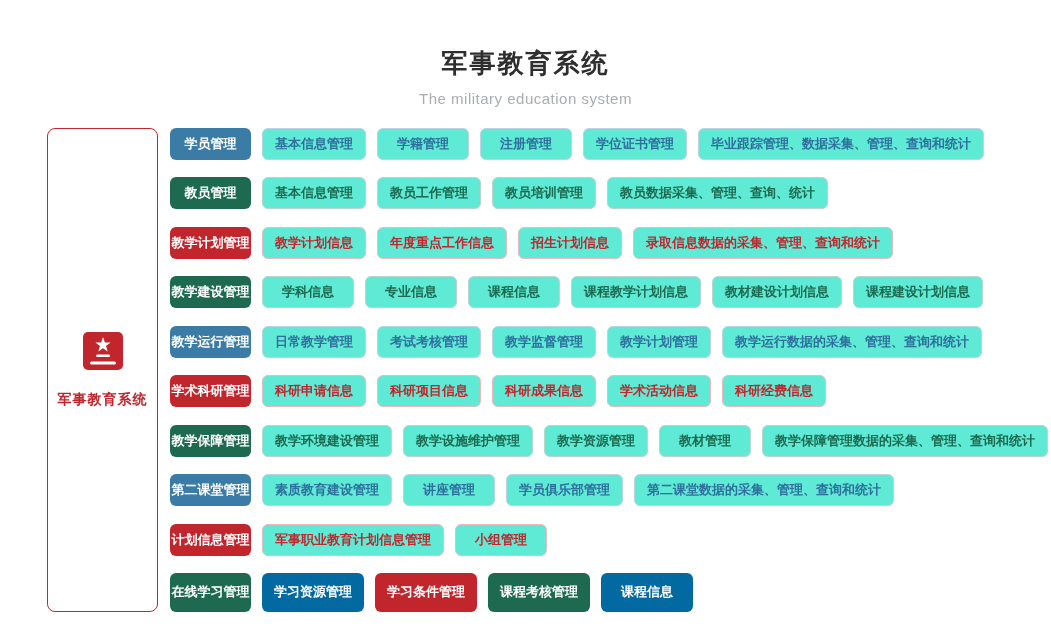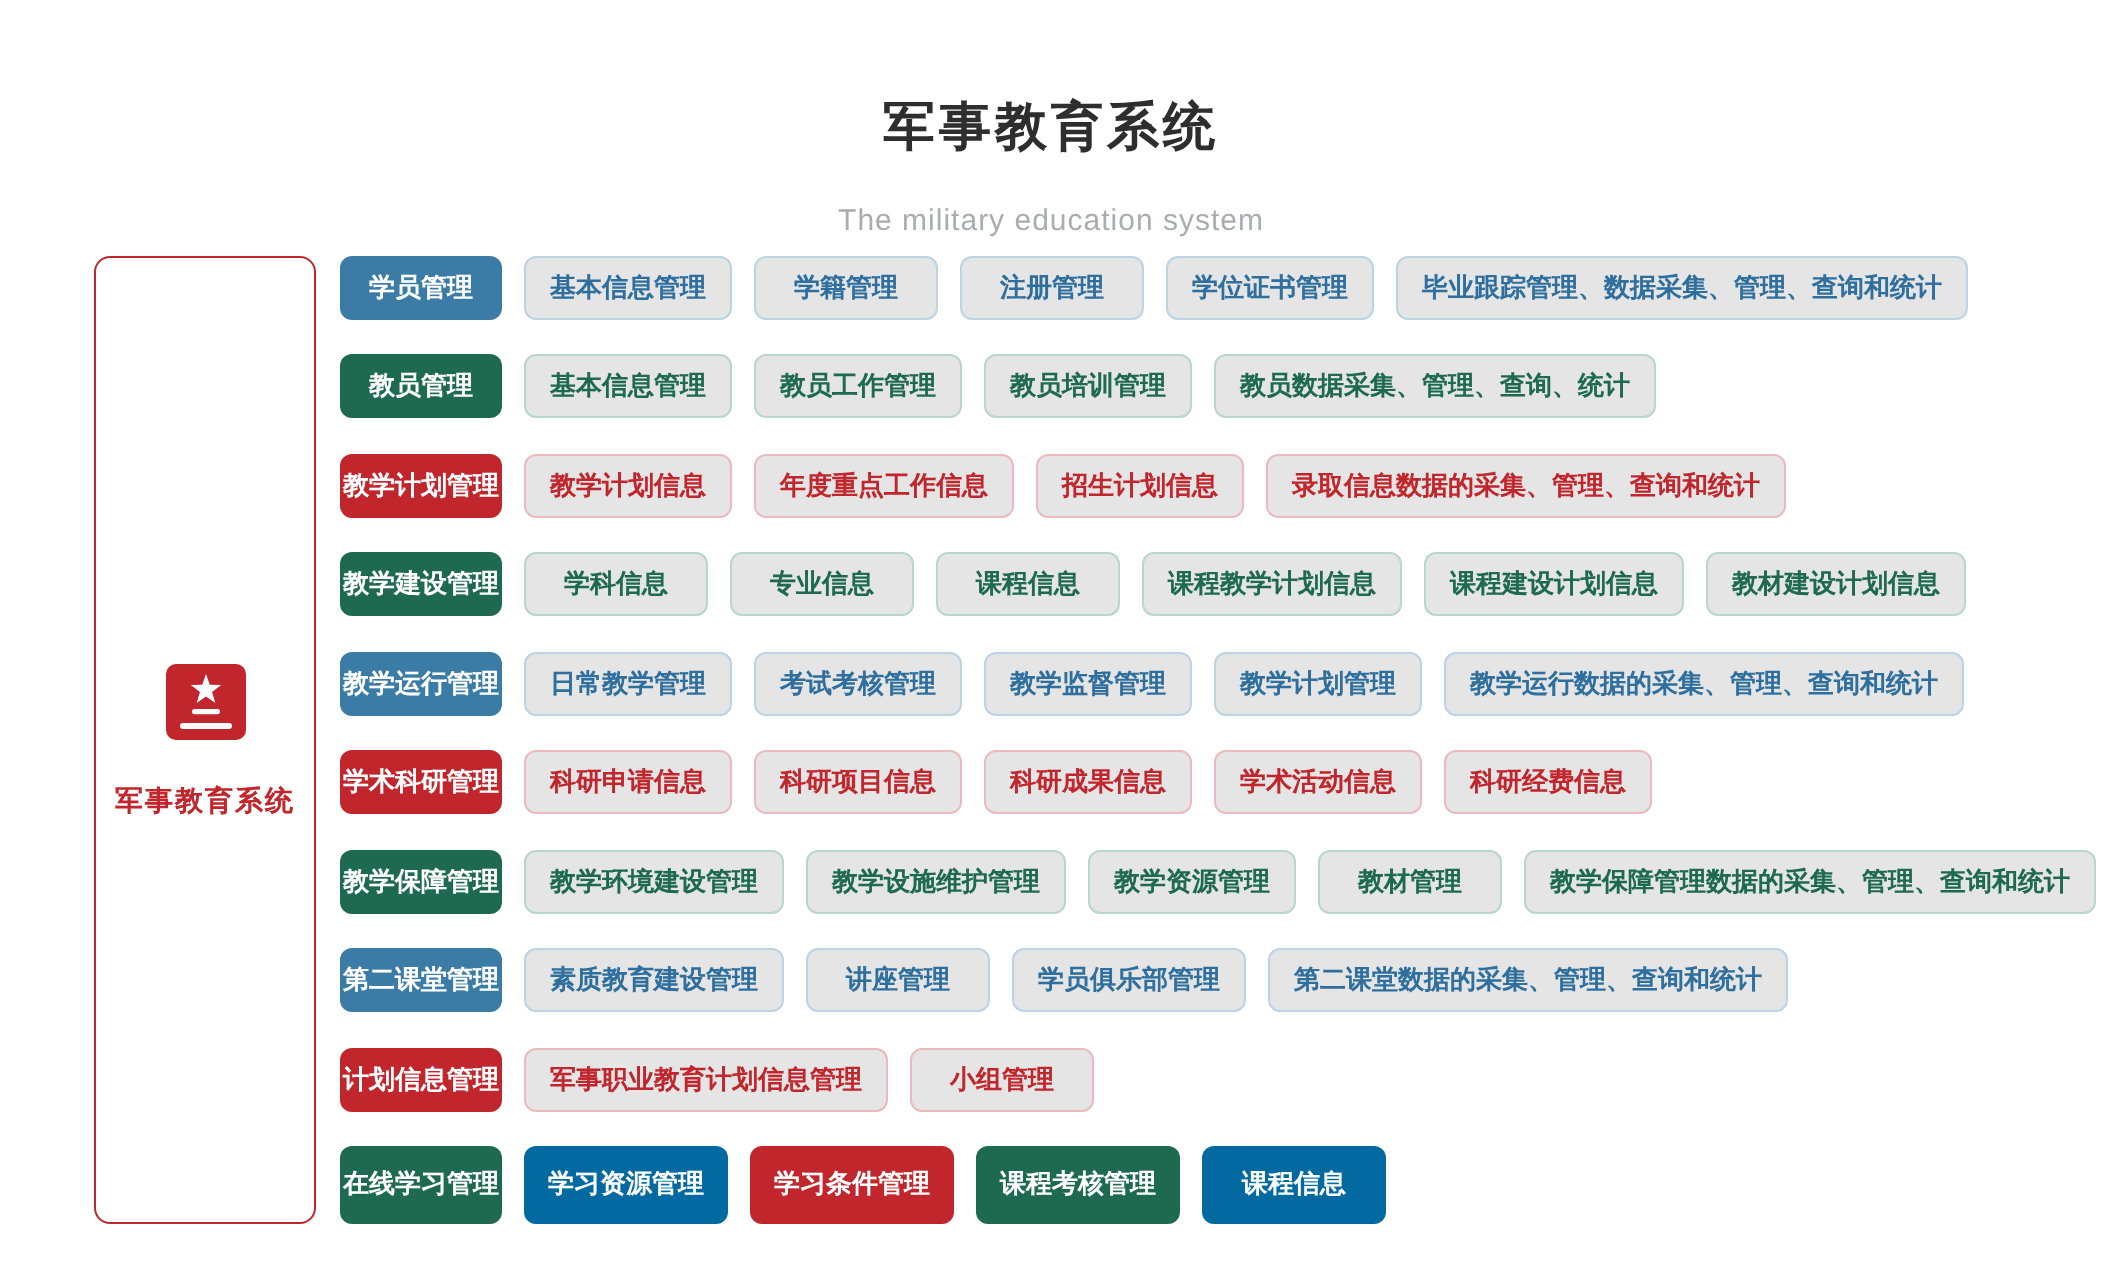--- a/index.html
+++ b/index.html
@@ -2,21 +2,21 @@
 <html><head>
 <meta charset="utf-8">
 <style>
   html,body{margin:0;padding:0;background:#ffffff;}
   body{
     width:1051px;height:636px;overflow:hidden;position:relative;
     font-family:"Liberation Sans","DejaVu Sans",sans-serif;
   }
   .header{height:128px;box-sizing:border-box;padding-top:46px;text-align:center;}
   .page-title{font-size:26px;font-weight:700;color:#2e2e2e;letter-spacing:2px;}
-  .page-subtitle{margin-top:21px;font-size:15px;color:#a9adb2;letter-spacing:0.5px;}
+  .page-subtitle{margin-top:9px;font-size:15px;color:#a9adb2;letter-spacing:0.5px;}
 
   .main{display:flex;align-items:stretch;margin-left:47px;height:484px;}
   .root-box{
     width:111px;flex:none;box-sizing:border-box;margin-right:12px;
     border:1px solid #c1262d;border-radius:8px;
     display:flex;flex-direction:column;align-items:center;justify-content:center;gap:14px;
     background:#fff;
   }
   .root-label{color:#c1262d;font-size:14px;font-weight:700;letter-spacing:1px;}
 
@@ -28,21 +28,21 @@
     display:flex;align-items:center;justify-content:center;cursor:pointer;
   }
   .cat.blue{background:#3a7ca6;}
   .cat.green{background:#1d6a50;}
   .cat.red{background:#c1262d;}
 
   .lines{display:flex;flex-direction:column;gap:11px;}
   .line{display:flex;gap:11px;}
   .chip{
     min-width:92px;height:32px;box-sizing:border-box;padding:0 12px;border-radius:6px;
-    background:#e5e5e5;display:flex;align-items:center;justify-content:center;
+    background:#5eead4;display:flex;align-items:center;justify-content:center;
     font-size:13px;font-weight:700;white-space:nowrap;cursor:pointer;
   }
   .chip.blue{color:#2f6f9e;border:1px solid #bcd3e2;}
   .chip.green{color:#1d6a50;border:1px solid #b9d6ca;}
   .chip.red{color:#c1262d;border:1px solid #ecbabd;}
   .chip.solid-blue{background:#0369a1;color:#fff;border:none;}
   .chip.solid-green{background:#1d6a50;color:#fff;border:none;}
   .chip.solid-red{background:#c1262d;color:#fff;border:none;}
   .row-online .cat,.row-online .chip{height:39px;min-height:39px;}
 </style>
@@ -108,22 +108,22 @@
     </div>
 
     <div class="row">
       <div class="cat green">教学建设管理</div>
       <div class="lines">
         <div class="line">
           <div class="chip green">学科信息</div>
           <div class="chip green">专业信息</div>
           <div class="chip green">课程信息</div>
           <div class="chip green">课程教学计划信息</div>
+          <div class="chip green">教材建设计划信息</div>
           <div class="chip green">课程建设计划信息</div>
-          <div class="chip green">教材建设计划信息</div>
         </div>
       </div>
     </div>
 
     <div class="row">
       <div class="cat blue">教学运行管理</div>
       <div class="lines">
           <div class="line">
         <div class="chip blue">日常教学管理</div>
         <div class="chip blue">考试考核管理</div>

